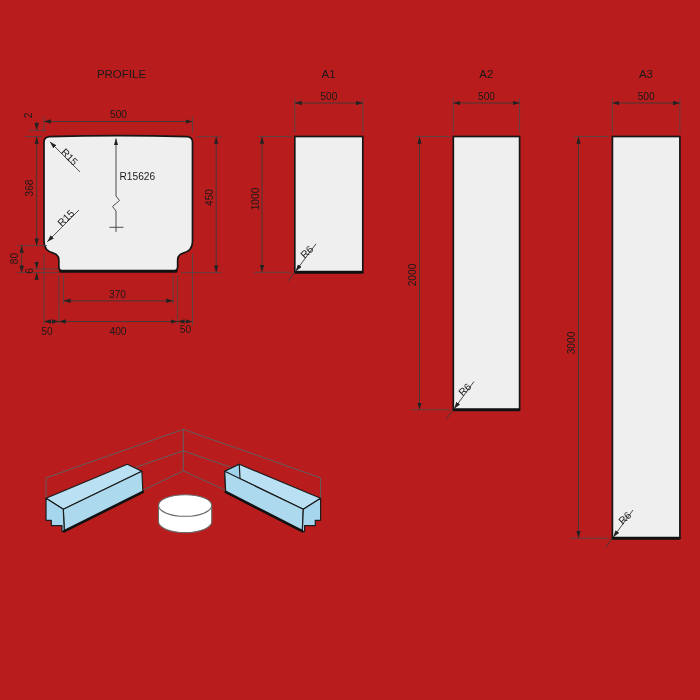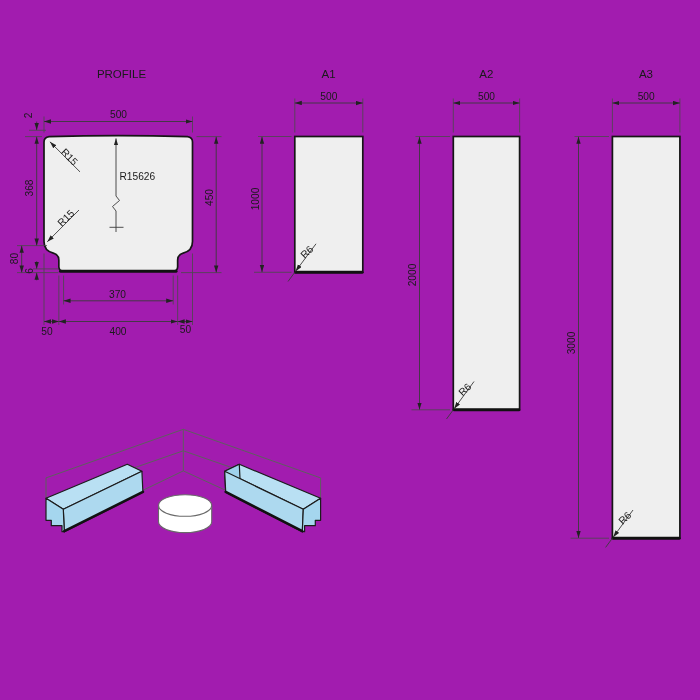--- a/index.html
+++ b/index.html
@@ -1,16 +1,16 @@
 <!DOCTYPE html>
 <html><head>
 <meta charset="utf-8">
 <style>
   html,body{margin:0;padding:0;background:#fff;}
-  .stage{position:relative;width:700px;height:700px;background:#a21caf;overflow:hidden;
+  .stage{position:relative;width:700px;height:700px;background:#b91c1c;overflow:hidden;
          font-family:"Liberation Sans", sans-serif;}
   svg{display:block}
   .title-txt{font-family:"Liberation Sans",sans-serif;font-size:11.5px;fill:#1a1a1a;}
   .dim-txt{font-family:"Liberation Sans",sans-serif;font-size:10.2px;fill:#1a1a1a;}
   .ext{stroke:#4a4a4a;stroke-width:0.8;fill:none;}
   .dim{stroke:#3b3b3b;stroke-width:0.9;fill:none;}
   .outline{stroke:#161616;stroke-width:1.7;fill:#efefef;}
   .thickedge{stroke:#111111;stroke-width:3;fill:none;stroke-linecap:round;}
   .wall{stroke:#5f5f5f;stroke-width:1;fill:none;}
   .isoedge{stroke:#1c1c1c;stroke-width:1.2;stroke-linejoin:round;}

